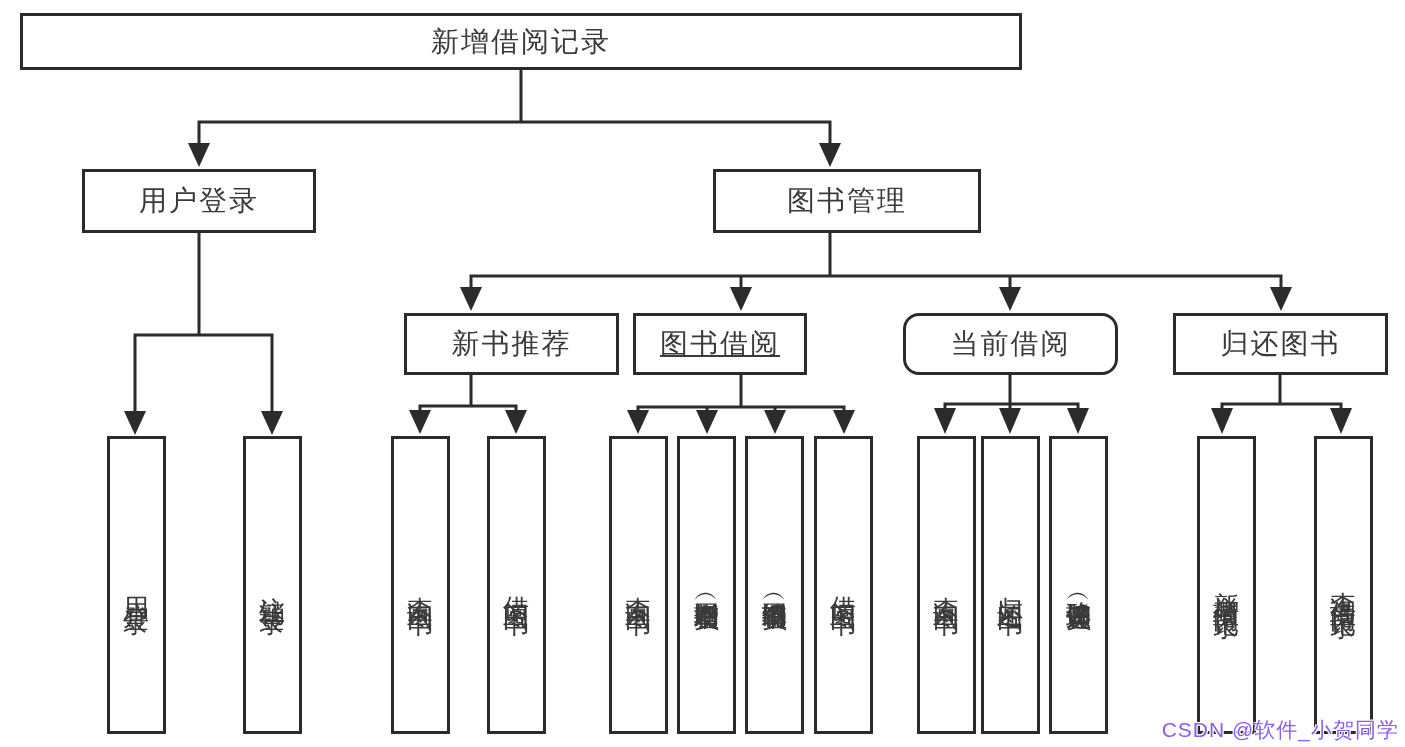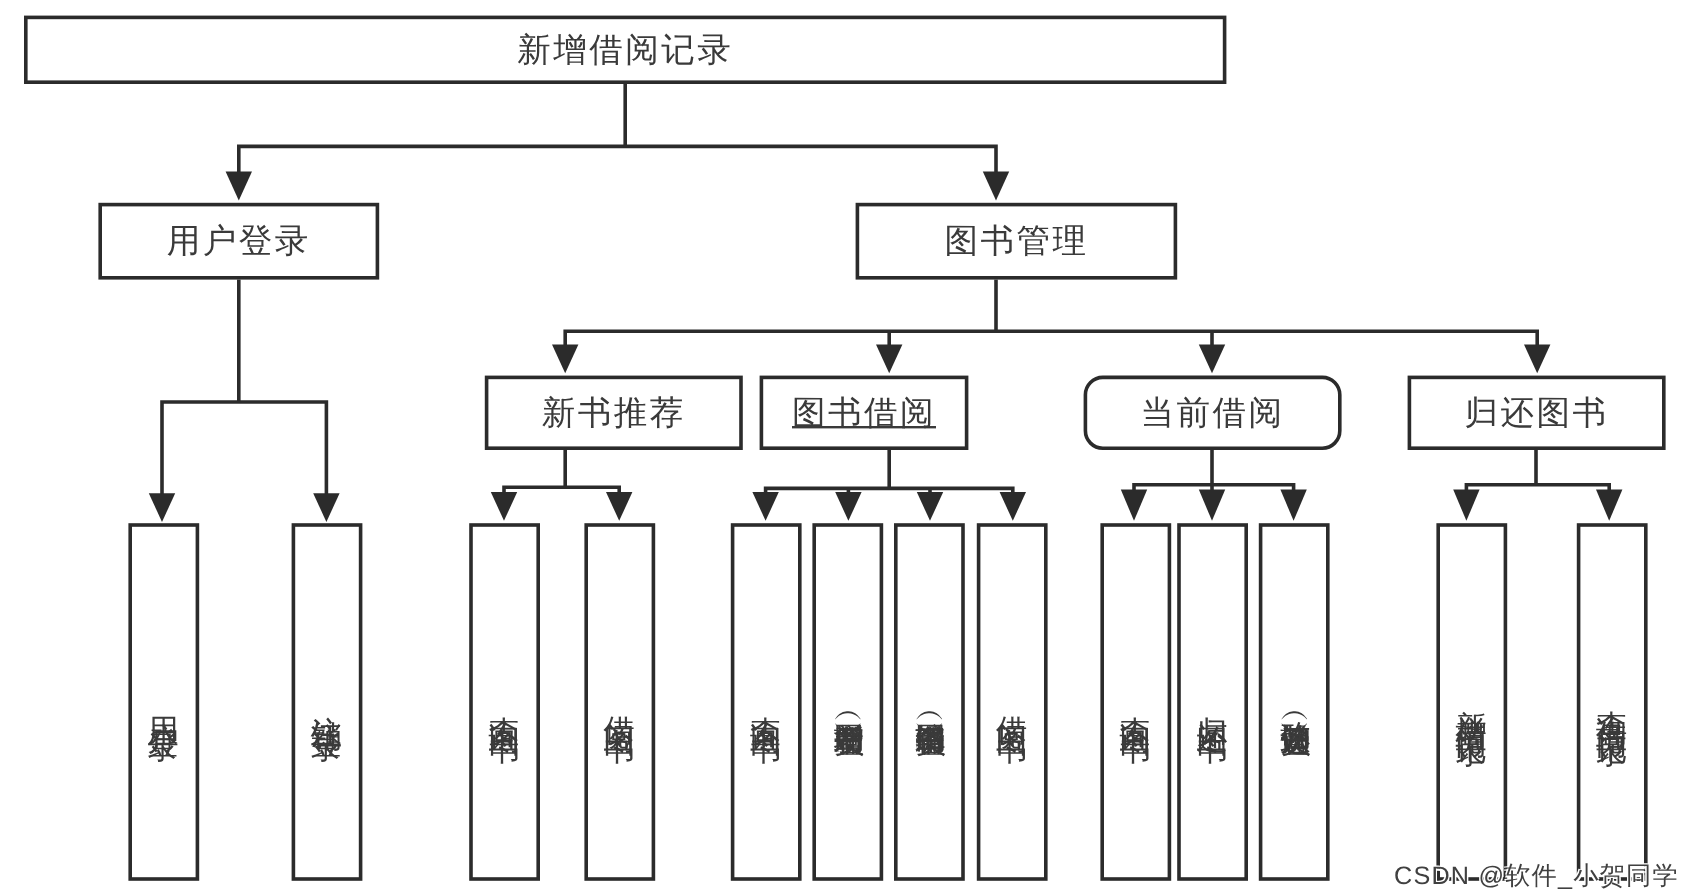--- a/index.html
+++ b/index.html
@@ -15,21 +15,21 @@
   }
   .h-label{font-size:28px;letter-spacing:2px;white-space:nowrap;}
   .leaf{top:436px;width:59px;height:298px;}
   .leaf .v-label{
     writing-mode:vertical-rl;text-orientation:mixed;
     font-size:26px;letter-spacing:0.18em;line-height:1;
   }
   .leaf.long .v-label{font-size:25px;letter-spacing:0.03em;}
   .watermark{
     position:absolute;top:716px;right:6px;z-index:3;
-    font-size:21px;letter-spacing:1px;color:#404040;white-space:nowrap;
+    font-size:21px;letter-spacing:1px;color:#8b5cf6;white-space:nowrap;
     text-shadow:1px 1px 0 #ffffff,-1px -1px 0 #ffffff,1px -1px 0 #ffffff,-1px 1px 0 #ffffff;
   }
 </style>
 </head>
 <body>
 
 <div class="stage">
 
   <svg class="connectors" width="1405" height="747" viewBox="0 0 1405 747">
     <g stroke="#2b2b2b" stroke-width="3" fill="none" stroke-linecap="square">

